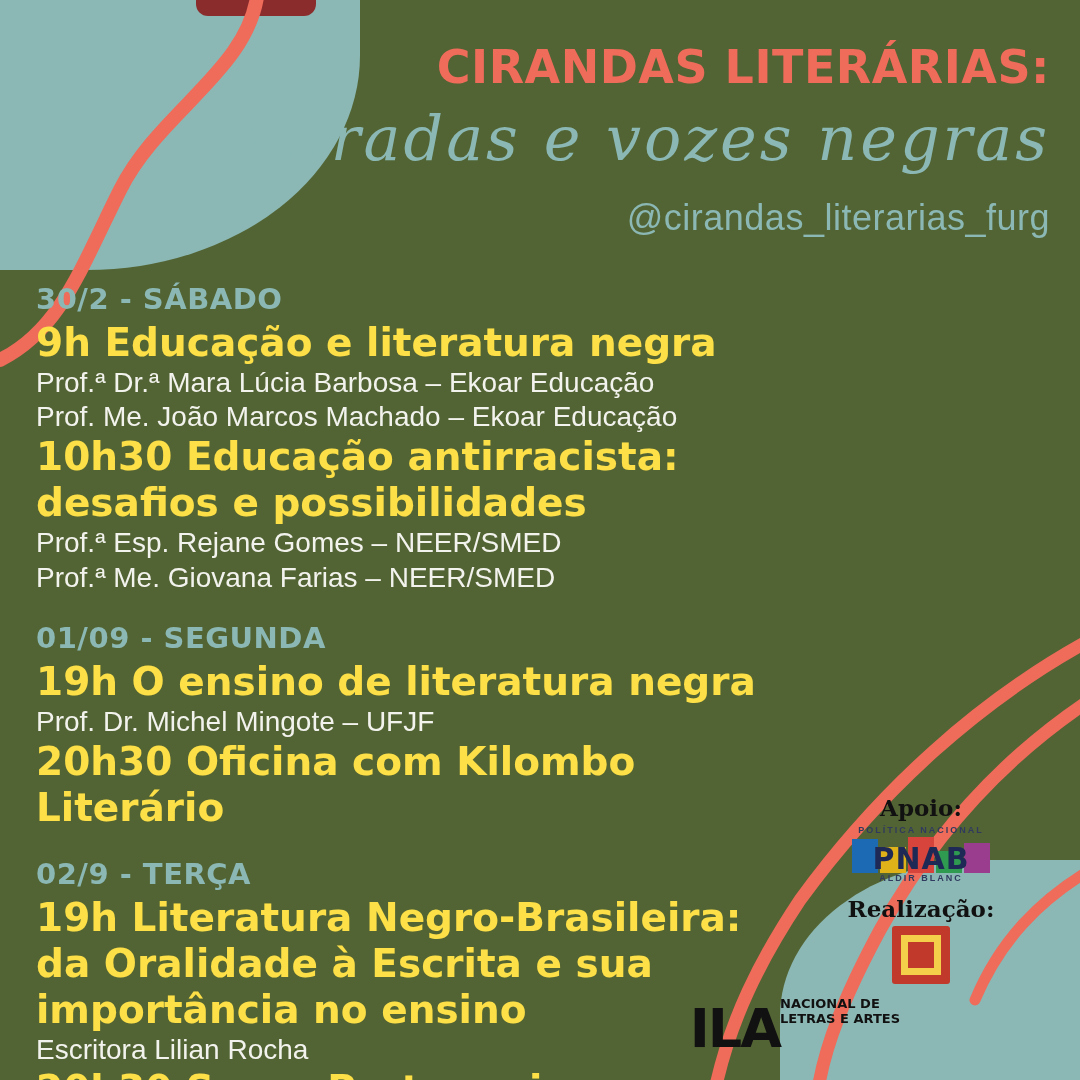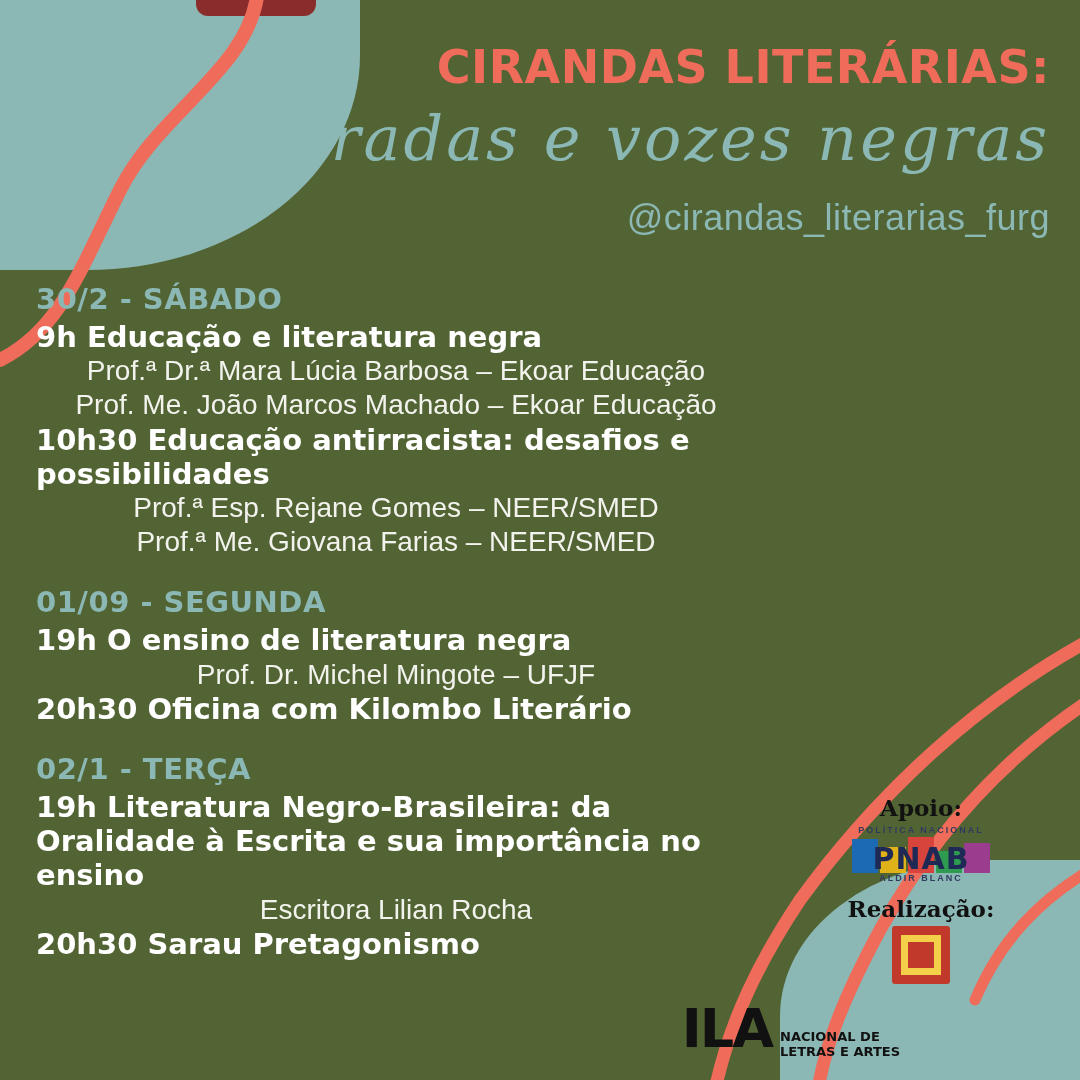--- a/index.html
+++ b/index.html
@@ -90,33 +90,32 @@
   .day-block { margin-bottom: 26px; }
   .day-head {
     color: #8bb8b4;
     font-size: 29px;
     font-weight: bold;
     letter-spacing: 0.5px;
     margin-bottom: 4px;
     font-family: "DejaVu Sans", sans-serif;
   }
   .session-title {
-    color: #ffffff;
-    font-size: 29px;
+    color: #fde047;
+    font-size: 39px;
     font-weight: bold;
     line-height: 1.18;
     font-family: "DejaVu Sans", sans-serif;
   }
   .session-people {
     color: #f3f3ee;
     font-size: 28px;
     font-weight: normal;
     line-height: 1.22;
     font-family: "Liberation Sans", sans-serif;
-    text-align: center;
   }
 
   
   .credits {
     position: absolute;
     right: 34px;
     bottom: 96px;
     width: 250px;
     text-align: center;
   }
@@ -183,22 +182,21 @@
     color: #111;
     margin-top: 2px;
     letter-spacing: 1px;
   }
 
   .ila {
     position: absolute;
     right: 180px;
     bottom: 20px;
     display: flex;
-    align-items: flex-end;
-    gap: 8px;
+    align-items: flex-start;
   }
   .ila-mark {
     font-family: "DejaVu Sans", sans-serif;
     font-weight: bold;
     font-size: 54px;
     color: #111;
     letter-spacing: -2px;
   }
   .ila-sub {
     font-family: "DejaVu Sans", sans-serif;
@@ -246,21 +244,21 @@
     </div>
 
     <div class="day-block">
       <div class="day-head">01/09 - SEGUNDA</div>
       <div class="session-title">19h O ensino de literatura negra</div>
       <div class="session-people">Prof. Dr. Michel Mingote – UFJF</div>
       <div class="session-title">20h30 Oficina com Kilombo Literário</div>
     </div>
 
     <div class="day-block">
-      <div class="day-head">02/1 - TERÇA</div>
+      <div class="day-head">02/9 - TERÇA</div>
       <div class="session-title">19h Literatura Negro-Brasileira: da Oralidade à Escrita e sua importância no ensino</div>
       <div class="session-people">Escritora Lilian Rocha</div>
       <div class="session-title">20h30 Sarau Pretagonismo</div>
     </div>
 
   </div>
 
   <div class="credits">
     <div class="credits-label">Apoio:</div>
 

